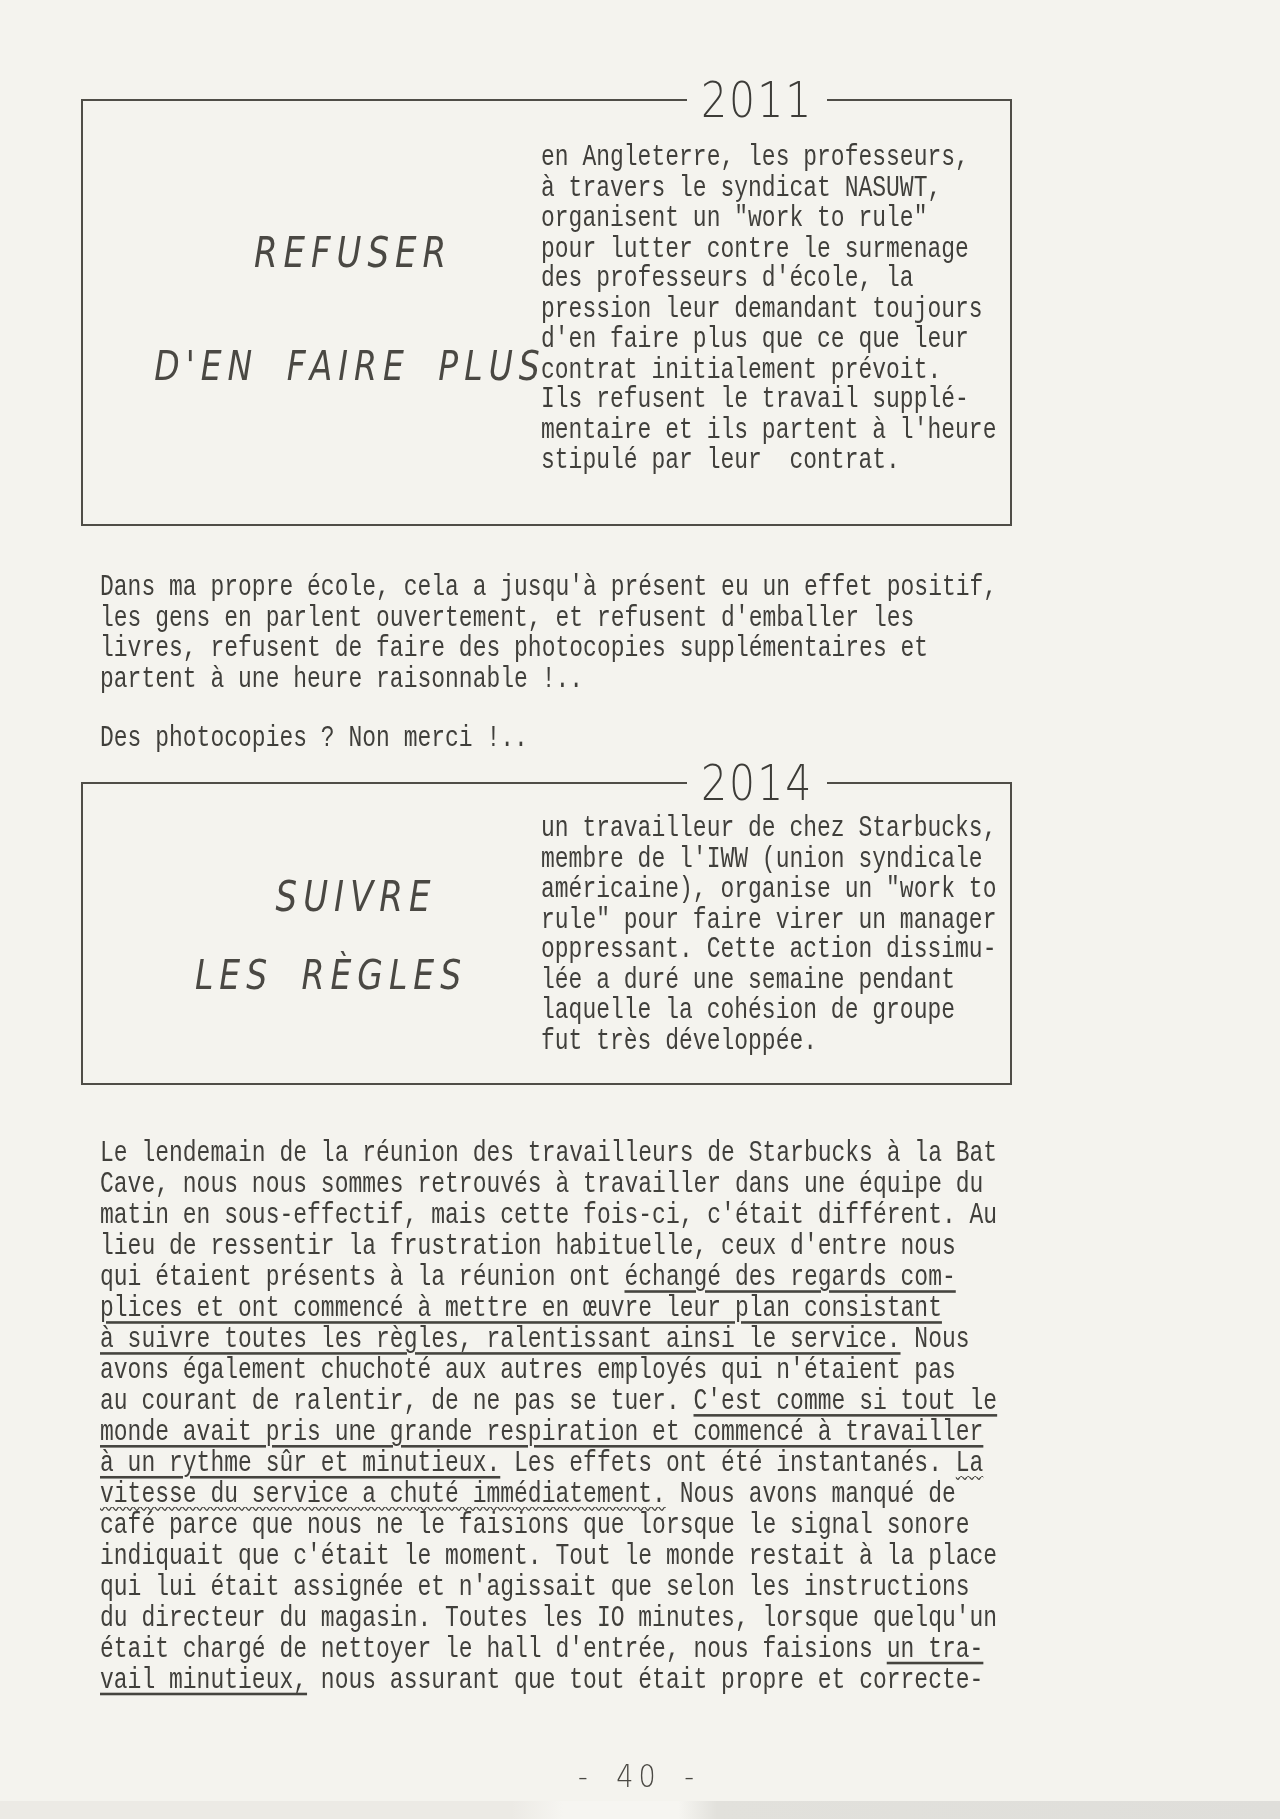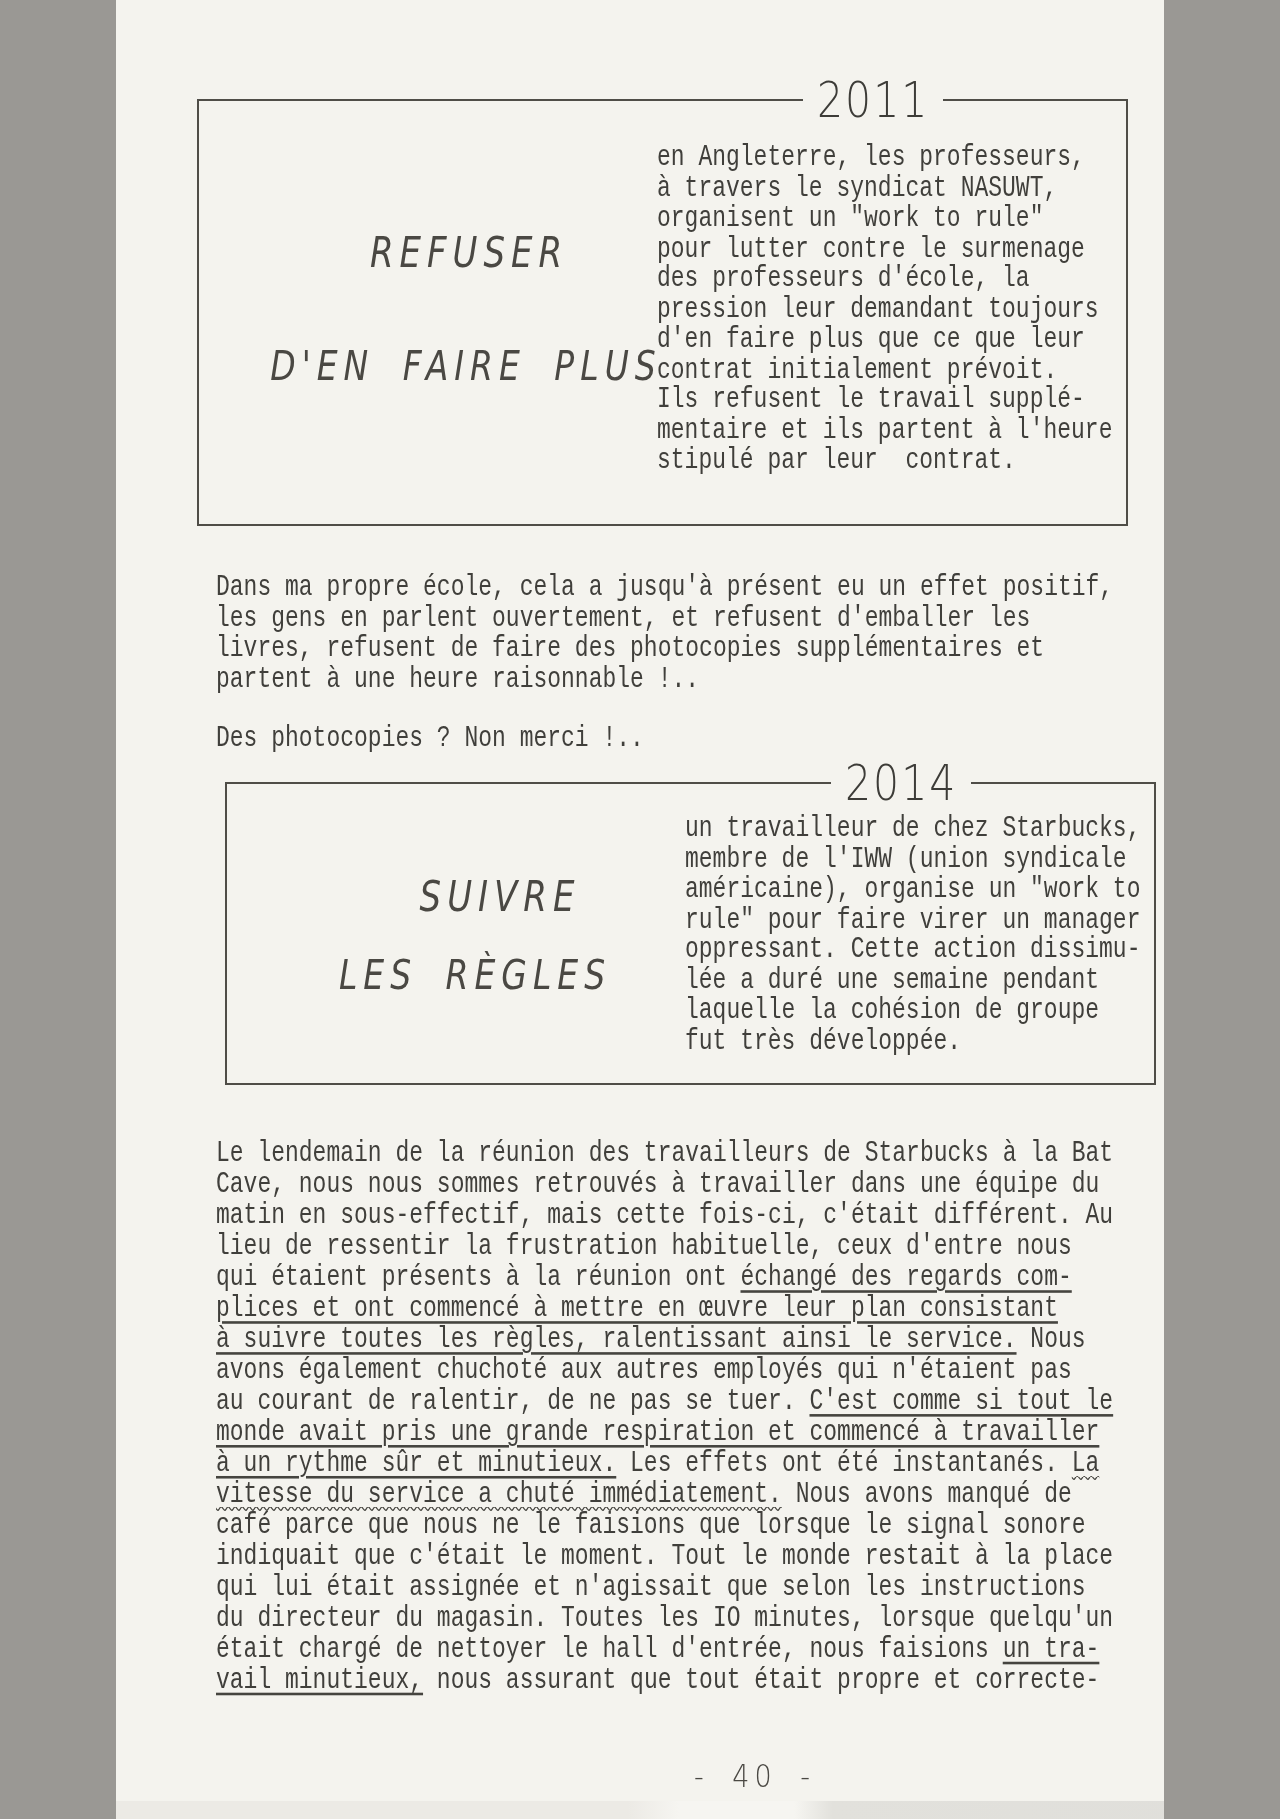--- a/index.html
+++ b/index.html
@@ -1,32 +1,32 @@
 <!DOCTYPE html>
 <html style="--paper: #f4f3ee; --ink: #403f3b; --border: #4f4d47;"><head>
 <meta charset="utf-8">
 <style>
   html,body{margin:0;padding:0;background:#9a9894;}
   .page{
     position:relative;
-    width:1048px;height:1819px;
+    width:1280px;height:1819px;
     margin:0 auto;
     background:var(--paper,#f4f3ee);
     font-family:"Liberation Mono", monospace;
     color:var(--ink,#403f3b);
     overflow:hidden;
   }
   
   .yearbox{
     position:absolute;left:81px;width:927px;
     border:2px solid var(--border,#4f4d47);
     background:transparent;
   }
   .box1{top:99px;height:423px;}
-  .box2{top:782px;height:299px;margin-left:28px;}
+  .box2{top:782px;height:299px;}
   .year{
     position:absolute;top:0;left:604px;
     transform:translateY(-50%) scaleY(1.2);
     background:var(--paper,#f4f3ee);
     padding:0 14px;
     font-family:"DejaVu Sans", sans-serif;
     font-weight:300;font-size:41px;line-height:1;
     letter-spacing:2px;color:#3d3c38;
   }
   

